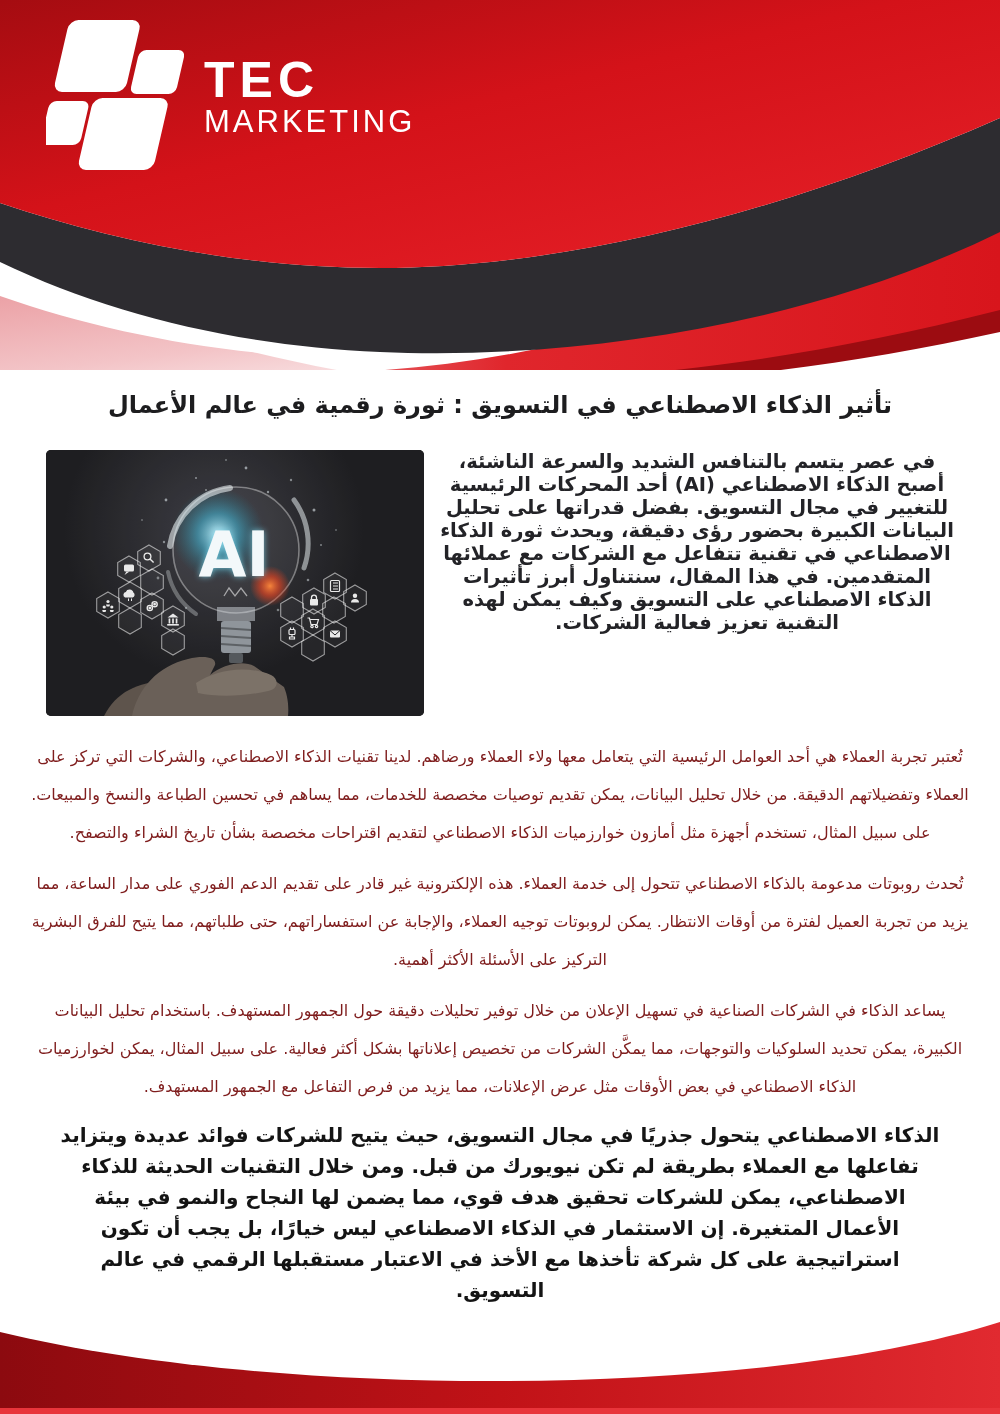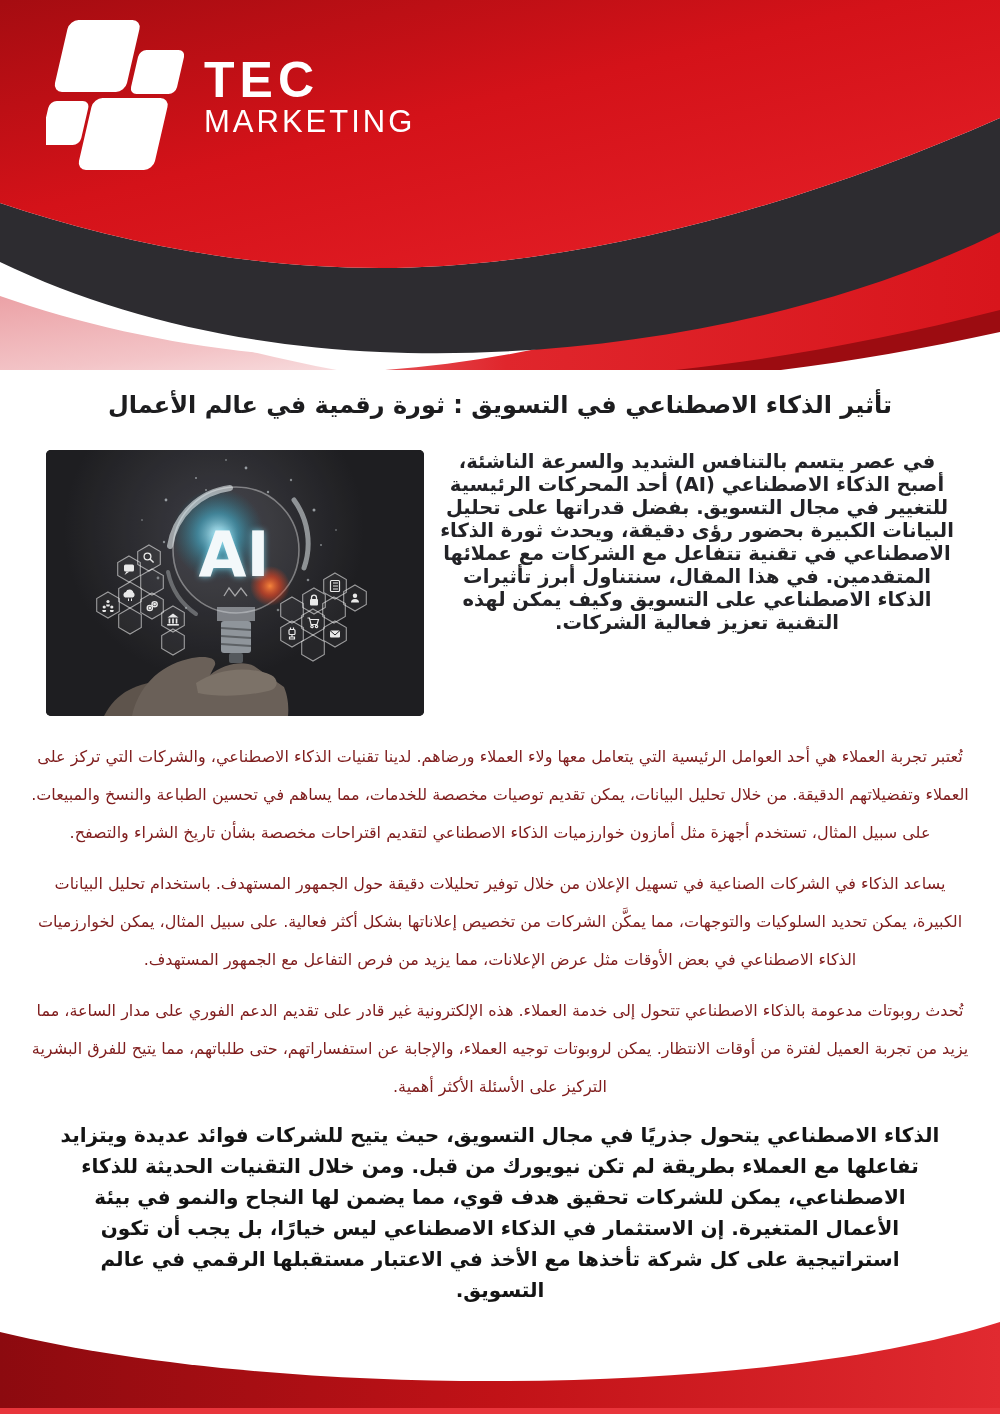--- a/index.html
+++ b/index.html
@@ -278,22 +278,22 @@
             </g>
         </g>
       </svg>
     </figure>
 
     <p class="intro">في عصر يتسم بالتنافس الشديد والسرعة الناشئة، أصبح الذكاء الاصطناعي (AI) أحد المحركات الرئيسية للتغيير في مجال التسويق. بفضل قدراتها على تحليل البيانات الكبيرة بحضور رؤى دقيقة، ويحدث ثورة الذكاء الاصطناعي في تقنية تتفاعل مع الشركات مع عملائها المتقدمين. في هذا المقال، سنتناول أبرز تأثيرات الذكاء الاصطناعي على التسويق وكيف يمكن لهذه التقنية تعزيز فعالية الشركات.</p>
   </div>
 
   <div class="body-paragraphs">
     <p>تُعتبر تجربة العملاء هي أحد العوامل الرئيسية التي يتعامل معها ولاء العملاء ورضاهم. لدينا تقنيات الذكاء الاصطناعي، والشركات التي تركز على العملاء وتفضيلاتهم الدقيقة. من خلال تحليل البيانات، يمكن تقديم توصيات مخصصة للخدمات، مما يساهم في تحسين الطباعة والنسخ والمبيعات. على سبيل المثال، تستخدم أجهزة مثل أمازون خوارزميات الذكاء الاصطناعي لتقديم اقتراحات مخصصة بشأن تاريخ الشراء والتصفح.</p>
+    <p>تُحدث روبوتات مدعومة بالذكاء الاصطناعي تتحول إلى خدمة العملاء. هذه الإلكترونية غير قادر على تقديم الدعم الفوري على مدار الساعة، مما يزيد من تجربة العميل لفترة من أوقات الانتظار. يمكن لروبوتات توجيه العملاء، والإجابة عن استفساراتهم، حتى طلباتهم، مما يتيح للفرق البشرية التركيز على الأسئلة الأكثر أهمية.</p>
     <p>يساعد الذكاء في الشركات الصناعية في تسهيل الإعلان من خلال توفير تحليلات دقيقة حول الجمهور المستهدف. باستخدام تحليل البيانات الكبيرة، يمكن تحديد السلوكيات والتوجهات، مما يمكَّن الشركات من تخصيص إعلاناتها بشكل أكثر فعالية. على سبيل المثال، يمكن لخوارزميات الذكاء الاصطناعي في بعض الأوقات مثل عرض الإعلانات، مما يزيد من فرص التفاعل مع الجمهور المستهدف.</p>
-    <p>تُحدث روبوتات مدعومة بالذكاء الاصطناعي تتحول إلى خدمة العملاء. هذه الإلكترونية غير قادر على تقديم الدعم الفوري على مدار الساعة، مما يزيد من تجربة العميل لفترة من أوقات الانتظار. يمكن لروبوتات توجيه العملاء، والإجابة عن استفساراتهم، حتى طلباتهم، مما يتيح للفرق البشرية التركيز على الأسئلة الأكثر أهمية.</p>
   </div>
 
   <p class="conclusion">الذكاء الاصطناعي يتحول جذريًا في مجال التسويق، حيث يتيح للشركات فوائد عديدة ويتزايد تفاعلها مع العملاء بطريقة لم تكن نيويورك من قبل. ومن خلال التقنيات الحديثة للذكاء الاصطناعي، يمكن للشركات تحقيق هدف قوي، مما يضمن لها النجاح والنمو في بيئة الأعمال المتغيرة. إن الاستثمار في الذكاء الاصطناعي ليس خيارًا، بل يجب أن تكون استراتيجية على كل شركة تأخذها مع الأخذ في الاعتبار مستقبلها الرقمي في عالم التسويق.</p>
 
   <div class="footer">
     <svg viewBox="0 0 1000 100" preserveAspectRatio="none">
       <defs>
         <linearGradient id="footgrad" x1="0" y1="0" x2="1" y2="0">
           <stop offset="0" stop-color="#8c0a0f"></stop>
           <stop offset="0.5" stop-color="#c11217"></stop>

